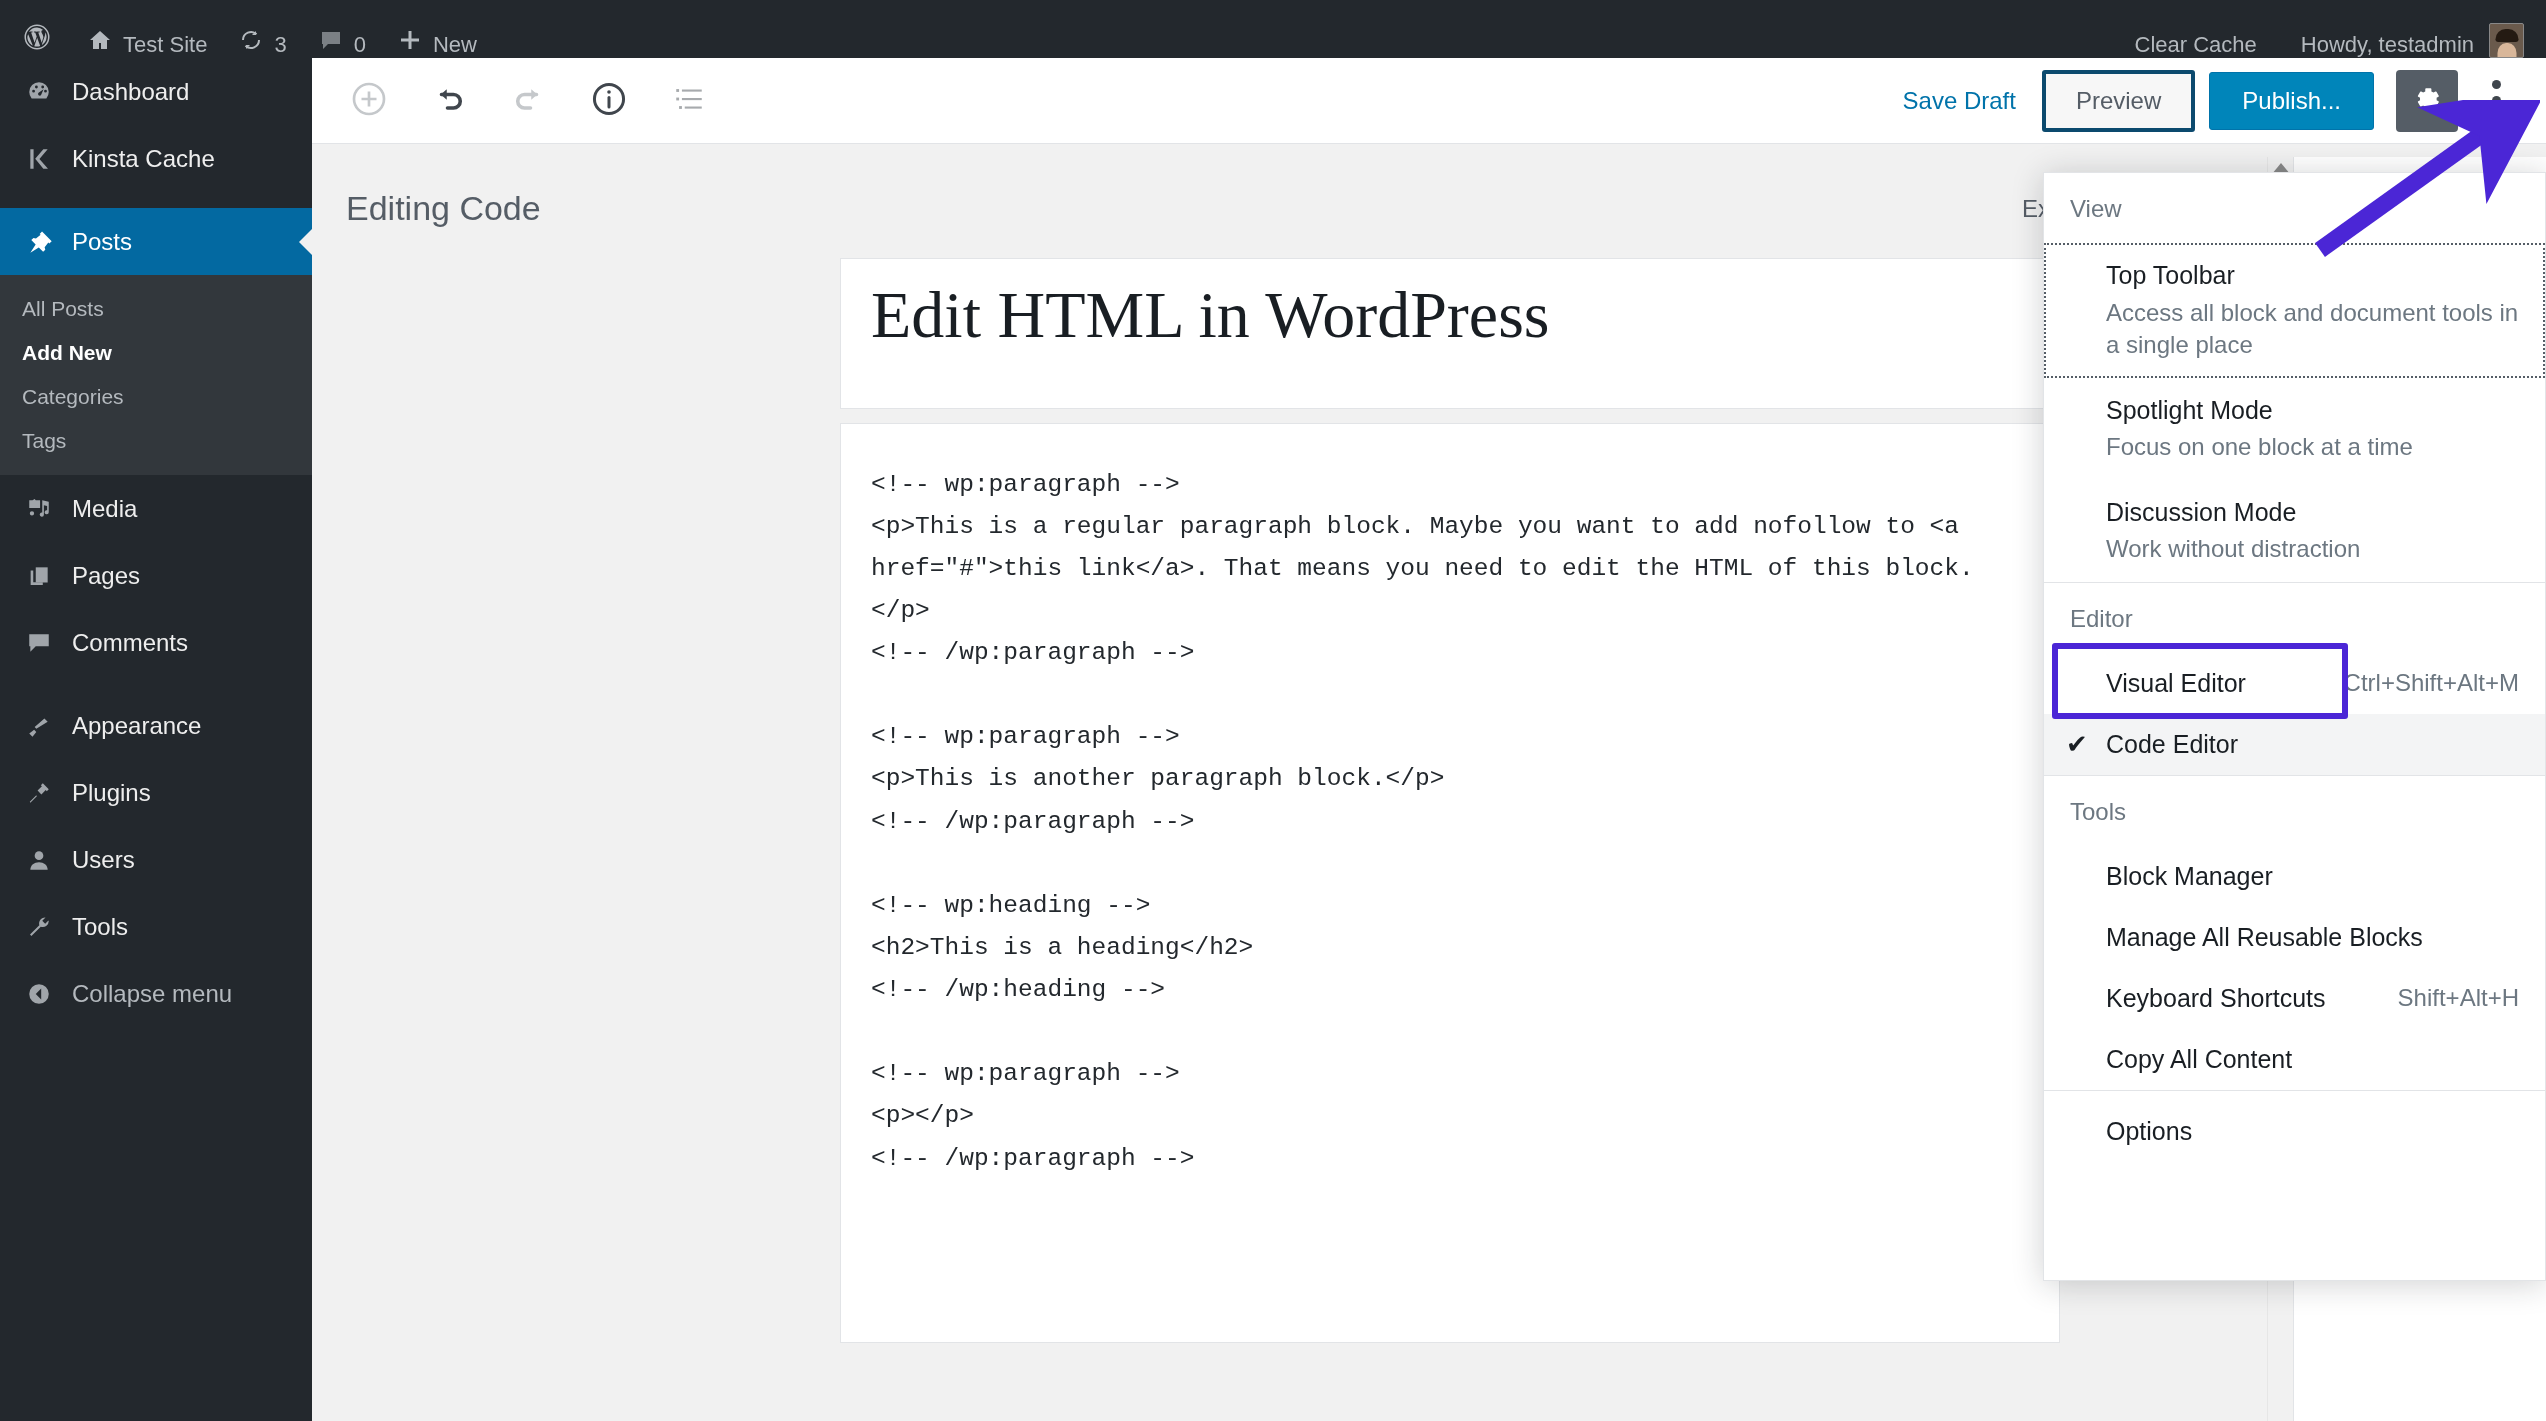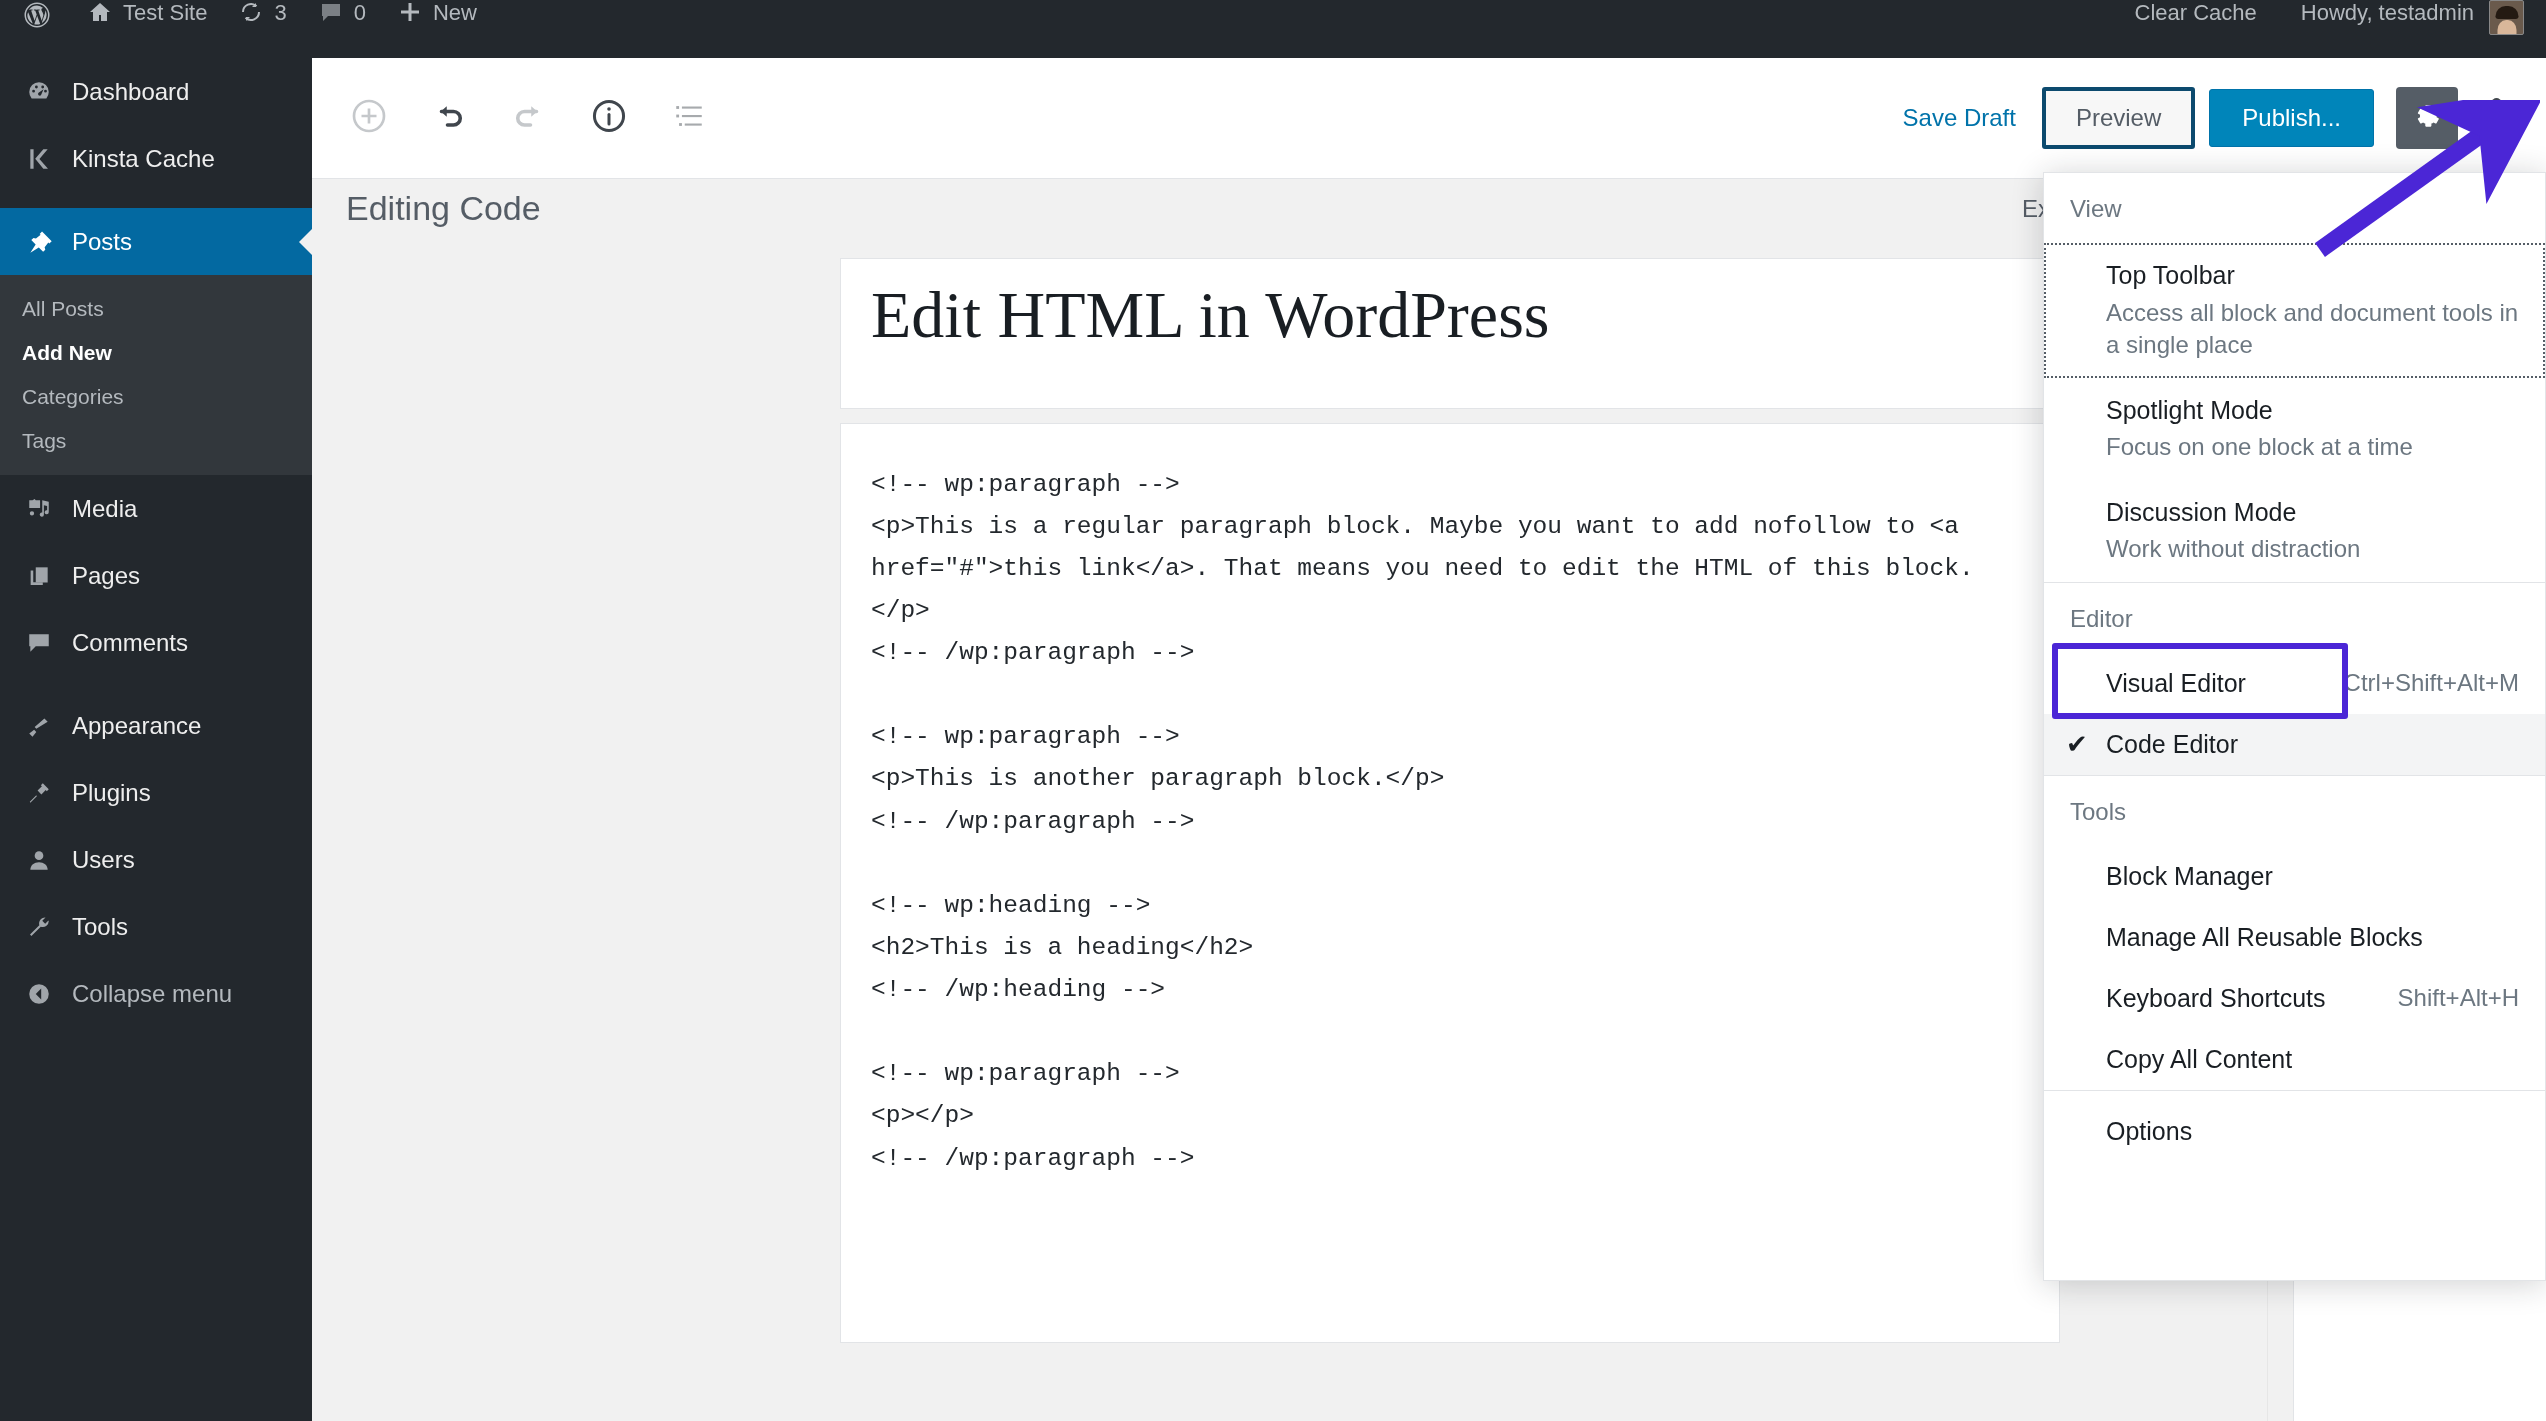--- a/index.html
+++ b/index.html
@@ -14,21 +14,21 @@
   #adminbar {
     position: absolute; top: 0; left: 0;
     width: 2546px; height: 58px;
     background: #23282d;
     display: flex; align-items: center;
     color: #b4b9be;
     font-size: 22px;
     z-index: 50;
   }
   .ab-item {
-    display: flex; align-items: flex-start; gap: 11px;
+    display: flex; align-items: flex-end; gap: 11px;
     height: 58px; padding: 0 16px;
     color: #b4b9be; cursor: pointer; white-space: nowrap;
   }
   .ab-item.logo { padding: 0 20px 0 22px; }
   #adminbar .spacer { flex: 1 1 auto; }
   .ab-right { display: flex; align-items: center; }
   .ab-right .ab-item { padding: 0 22px; }
   .avatar {
     width: 35px; height: 35px; margin-left: 4px;
     background: #6a5a4c; border: 1px solid #888;
@@ -85,21 +85,21 @@
   .collapse-item { color: #b4b9be; }
 
   
   #editor {
     position: absolute; top: 58px; left: 312px;
     width: 2234px; height: 1363px;
     background: #f1f1f1;
   }
   #header {
     position: absolute; top: 0; left: 0;
-    width: 2234px; height: 121px;
+    width: 2234px; height: 86px;
     background: #fff;
     border-bottom: 1px solid #e2e4e7;
     display: flex; align-items: center;
     z-index: 30;
   }
   .tb-left { display: flex; align-items: center; padding-left: 22px; gap: 10px; }
   .tb-btn {
     width: 70px; height: 70px;
     display: flex; align-items: center; justify-content: center;
     cursor: pointer; color: #40464d;

